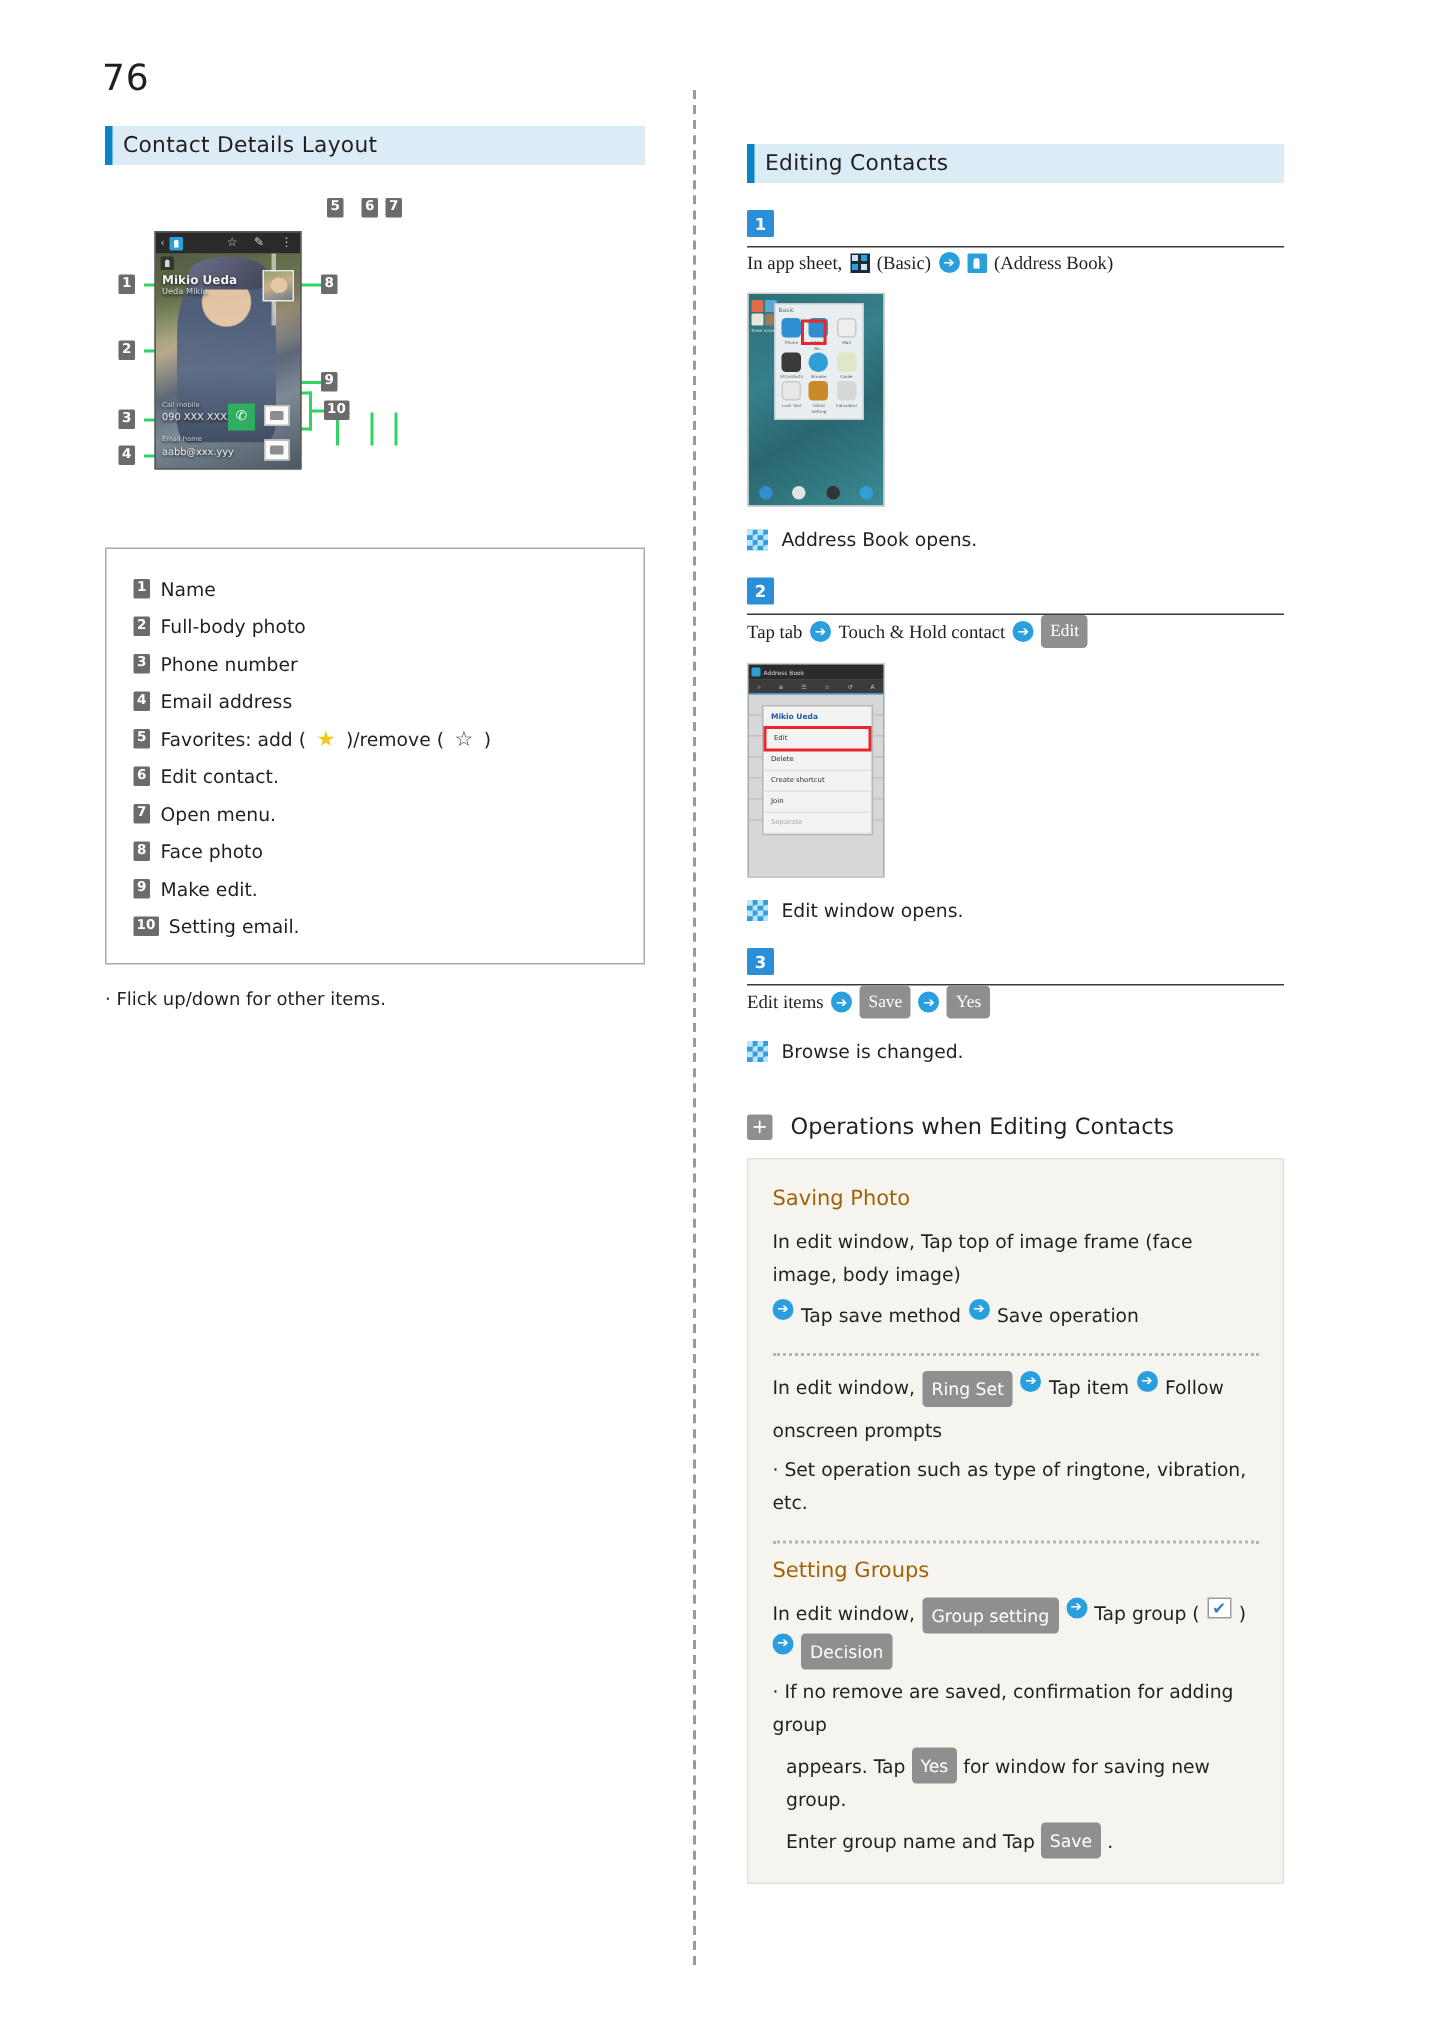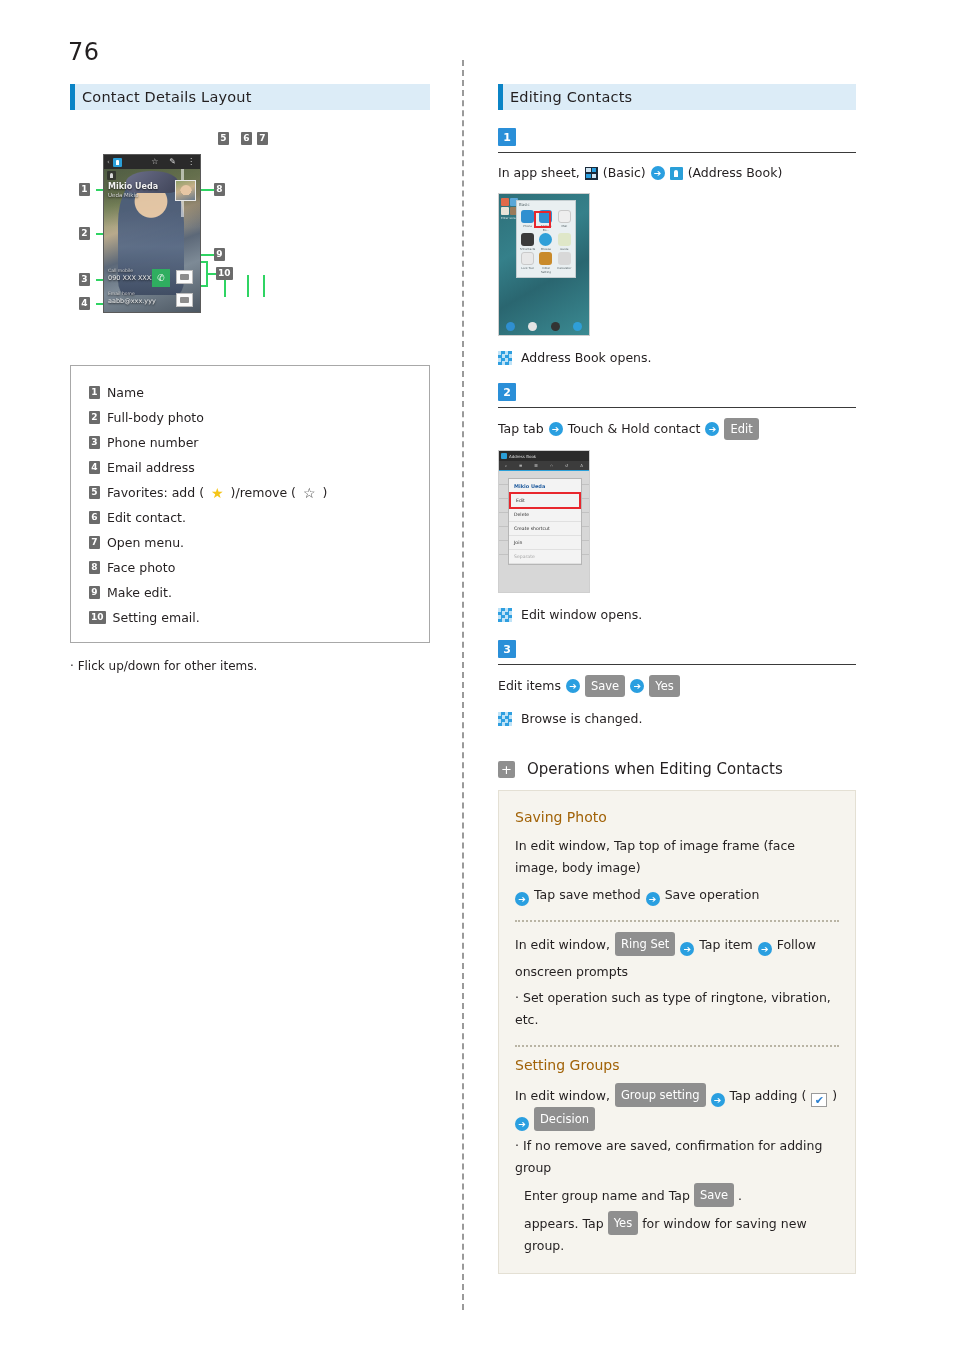--- a/index.html
+++ b/index.html
@@ -14,21 +14,21 @@
   }
 
   
   .page-num {
     position:absolute; left:68px; top:38px;
     font-size:24px; color:#231f20; letter-spacing:.5px;
   }
 
   
   .col-left  { position:absolute; left:70px; top:84px; width:360px; }
-  .col-right { position:absolute; left:498px; top:84px; width:358px; }
+  .col-right { position:absolute; left:498px; top:96px; width:358px; }
 
   .vdivider {
     position:absolute; left:462px; top:60px; width:0; height:1250px;
     border-left:2px dashed #9a9a9a;
   }
 
   
   .sec-head {
     background:#dcecf7; height:26px; display:flex; align-items:center;
     padding-left:12px; position:relative; margin-bottom:14px;
@@ -167,21 +167,21 @@
 
   
   .step-num {
     width:18px; height:18px; background:#2a8fd8; color:#fff;
     font-size:11px; font-weight:bold; display:flex; align-items:center;
     justify-content:center; border-radius:1px; margin-top:18px;
   }
   .step-rule { border-bottom:1.5px solid #3a3a3a; margin-top:6px; }
   .step-line {
     display:flex; align-items:center; flex-wrap:wrap; gap:5px;
-    font-size:12.5px; margin-top:10px; line-height:20px;
+    font-size:12.5px; line-height:20px;font-family:Liberation Serif, serif;
   }
   .arrow {
     display:inline-block; width:14px; height:14px; border-radius:50%;
     background:#2a9fe0; color:#fff; font-size:9px; line-height:14px;
     text-align:center; flex:none;
   }
   .key {
     background:#8f8f8f; color:#fff; font-size:11.5px; padding:1px 6px;
     border-radius:3px; display:inline-block;
   }
@@ -288,21 +288,21 @@
 
   .ops-box {
     background:#f6f4ee; border:1px solid #e4e0d4; margin-top:12px;
     padding:14px 16px 16px;
   }
   .ops-sub { font-size:14px; color:#a16207; margin:4px 0 10px; }
   .ops-sep {
     border-top:2px dotted #b9b4a4; margin:14px 0 10px;
   }
   .ops-line {
-    display:flex; align-items:flex-end; flex-wrap:wrap; gap:5px;
+    display:flex; align-items:flex-start; flex-wrap:wrap; gap:5px;
     font-size:12.5px; line-height:22px;
   }
   .ops-bullet {
     font-size:12.5px; line-height:22px; margin-top:4px;
   }
   .ops-bullet .key { vertical-align:1px; }
   .chk {
     display:inline-flex; width:16px; height:14px; border:1px solid #9a9a9a;
     background:#fff; align-items:center; justify-content:center;
     color:#2a7fd0; font-size:11px; line-height:1;
@@ -622,33 +622,33 @@
     </div>
     <div class="ops-bullet">· Set operation such as type of ringtone, vibration, etc.</div>
 
     <div class="ops-sep"></div>
 
     <div class="ops-sub">Setting Groups</div>
     <div class="ops-line">
       <span>In edit window,</span>
       <span class="key">Group setting</span>
       <span class="arrow">➔</span>
-      <span>Tap adding (</span>
+      <span>Tap group (</span>
       <span class="chk">✔</span>
       <span>)</span>
     </div>
     <div class="ops-line">
       <span class="arrow">➔</span>
       <span class="key">Decision</span>
     </div>
     <div class="ops-bullet">· If no remove are saved, confirmation for adding group</div>
+    <div class="ops-bullet indent">
+      <span>appears. Tap</span>
+      <span class="key">Yes</span>
+      <span>for window for saving new group.</span>
+    </div>
     <div class="ops-bullet indent">
       <span>Enter group name and Tap</span>
       <span class="key">Save</span>
       <span>.</span>
     </div>
-    <div class="ops-bullet indent">
-      <span>appears. Tap</span>
-      <span class="key">Yes</span>
-      <span>for window for saving new group.</span>
-    </div>
   </div>
 </div>
 
 </body></html>

